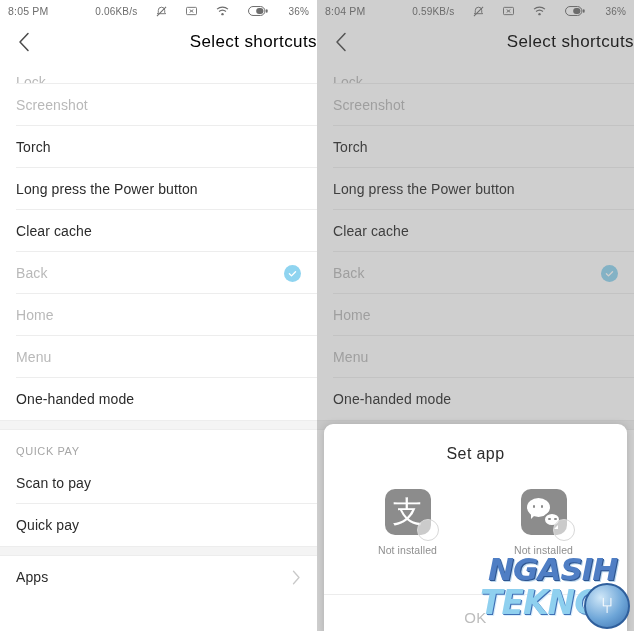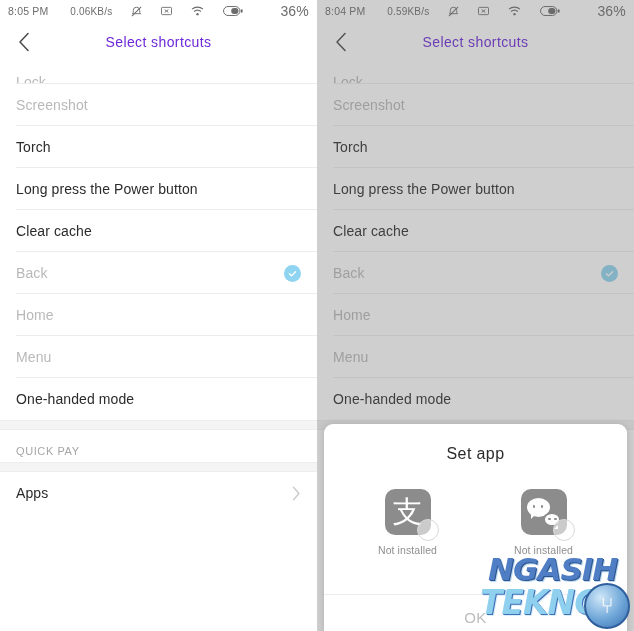--- a/index.html
+++ b/index.html
@@ -28,40 +28,40 @@
     letter-spacing: .2px;
   }
   .sb-time { flex: 0 0 auto; }
   .sb-right {
     margin-left: auto;
     display: flex; align-items: center; gap: 19px;
   }
   .sb-speed { font-size: 10px; }
   .icn { display: inline-block; line-height: 0; }
   .icn svg { display: block; }
-  .sb-batt-pct { font-size: 14px; margin-left: 18px; text-align: center; }
+  .sb-batt-pct { font-size: 10px; margin-left: 1px; text-align: center; }
 
   
   .appbar {
     height: 40px;
     display: flex; align-items: center;
     position: relative;
     background: #ffffff;
   }
   .back-btn {
     width: 40px; height: 40px;
     display: flex; align-items: center; justify-content: center;
     margin-left: 4px;
   }
   .appbar-title {
     position: absolute;
     left: 0; right: 0;
-    text-align: center;
-    font-size: 14px;
-    color: #6d28d9;
+    text-align: right;
+    font-size: 17px;
+    color: #000000;
     letter-spacing: .4px;
     pointer-events: none;
   }
 
   
   .list { background: #c4b5fd; }
   .row {
     position: relative;
     height: 42px;
     display: flex; align-items: center;
@@ -350,20 +350,28 @@
         <span class="label">Menu</span>
       </div>
       <div class="row no-div">
         <span class="label">One-handed mode</span>
       </div>
     </div>
 
     <div class="gap"></div>
 
     <div class="section-header">QUICK PAY</div>
+    <div class="list">
+      <div class="row">
+        <span class="label">Scan to pay</span>
+      </div>
+      <div class="row no-div">
+        <span class="label">Quick pay</span>
+      </div>
+    </div>
 
     <div class="gap"></div>
 
     <div class="list">
       <div class="row no-div">
         <span class="label">Apps</span>
         <span class="chev">
           <svg width="9" height="15" viewBox="0 0 9 15">
               <path d="M1.5 1.3L7 7.5l-5.5 6.2" fill="none" stroke="#c9c9c9" stroke-width="1.3" stroke-linecap="round" stroke-linejoin="round"></path>
             </svg>

